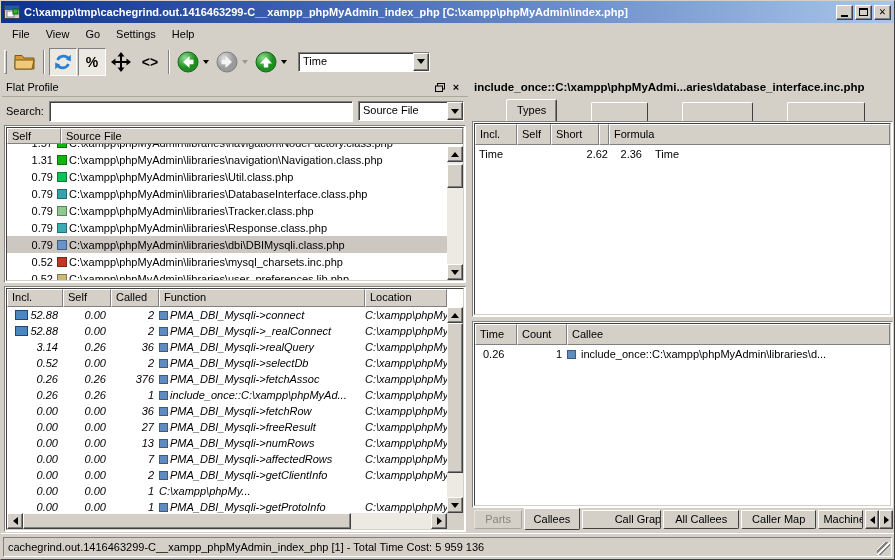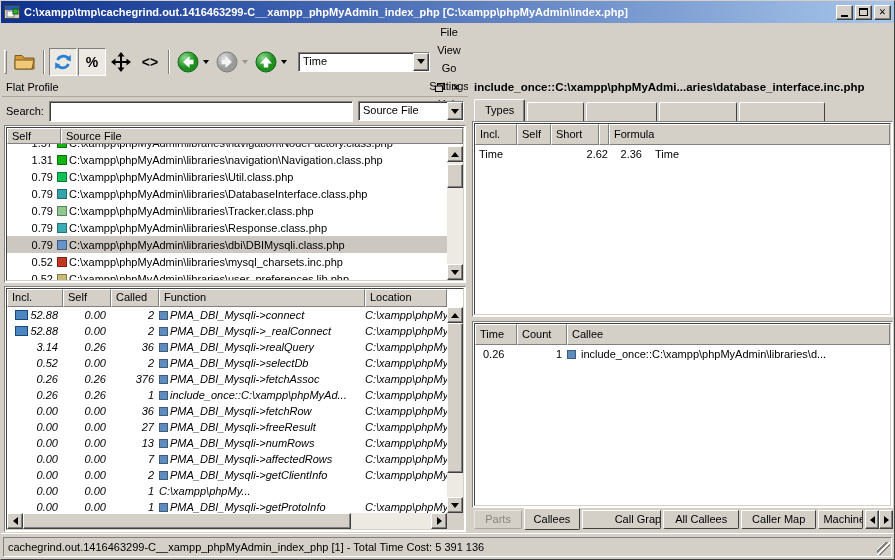--- a/index.html
+++ b/index.html
@@ -26,21 +26,21 @@
     background:linear-gradient(to right,#0e318e 0%,#3f63b0 35%,#a8c6ea 100%);
   }
   .titlebar .app-icon { width:16px; height:14px; margin-right:4px; flex:none; }
   .title-text { color:#fff; font-weight:bold; flex:1; white-space:nowrap; overflow:hidden; }
   .tb-btns { display:flex; gap:2px; }
   .tb-btn { width:17px; height:15px; display:flex; align-items:center; justify-content:center; font-weight:bold; font-size:10px; line-height:1; }
   .g-min { width:7px; height:2px; background:#000; margin-top:7px; }
   .g-max { width:9px; height:8px; border:1px solid #000; border-top:2px solid #000; }
   .g-close { font-size:12px; font-weight:bold; font-family:"Liberation Serif",serif; }
   
-  .menubar { height:22px; display:flex; align-items:center; padding-left:3px; border-bottom:1px solid #d4d0c8;flex-direction:column; }
+  .menubar { height:22px; display:flex; align-items:center; padding-left:3px; border-bottom:1px solid #d4d0c8; }
   .menu-item { padding:3px 8px; }
   
   .toolbar { height:33px; display:flex; align-items:center; padding:2px 2px; gap:1px; }
   .tool-handle { width:3px; height:24px; margin:0 3px 0 1px; border-left:1px solid #fff; border-top:1px solid #fff; border-right:1px solid #808080; border-bottom:1px solid #808080; }
   .tool-sep { width:2px; height:24px; margin:0 3px; border-left:1px solid #808080; border-right:1px solid #fff; }
   .tool-btn { width:28px; height:28px; display:flex; align-items:center; justify-content:center; background:transparent; border:1px solid transparent; }
   .tool-btn.checked { background:#ece9e2; border:1px solid; border-color:#808080 #fff #fff #808080; }
   .tool-btn .txtic { font-weight:bold; font-size:14px; }
   .nav-group { display:flex; align-items:center; }
   .dd-arrow { width:0; height:0; border-left:3px solid transparent; border-right:3px solid transparent; border-top:4px solid #000; margin:0 4px 0 1px; }
@@ -99,21 +99,21 @@
   .ft-row .c-func, .ft-row .c-loc { display:flex; align-items:center; overflow:hidden; }
   .incl-wrap { display:flex; align-items:center; justify-content:flex-end; }
   .incl-bar { width:13px; height:10px; background:#4a86c0; border:1px solid #1c4878; margin-right:2px; flex:none; }
   .fsq { width:9px; height:9px; flex:none; margin-right:2px; border:1px solid rgba(0,0,0,.35); }
   .ft-vscroll { top:18px; bottom:16px; }
   .ft-hscroll { left:0; right:16px; }
   .corner { position:absolute; right:0; bottom:0; width:16px; height:16px; background:#d4d0c8; }
   
   .fn-hdr { height:21px; font-weight:bold; padding:3px 2px 0 2px; white-space:nowrap; overflow:hidden; font-size:11.5px; }
   .tabs-top { height:22px; display:flex; align-items:flex-end; padding-left:2px; gap:2px; }
-  .tab { height:19px; padding:18px 10px 0 10px; background:#d4d0c8; border:1px solid; border-color:#fff #404040 #404040 #fff; border-bottom:none; border-radius:2px 2px 0 0; white-space:nowrap; text-align:center; }
+  .tab { height:19px; padding:18px 10px 0 10px; background:#d4d0c8; border:1px solid; border-color:#fff #404040 #404040 #fff; border-bottom:none; border-radius:2px 2px 0 0; white-space:nowrap; text-align:center;margin-left:32px; }
   .tab.active { height:22px; padding-top:4px; position:relative; z-index:2; box-shadow: inset -1px 0 0 #808080; }
   .types-frame { position:absolute; top:43px; left:0; right:0; height:196px; border:1px solid; border-color:#808080 #fff #fff #808080; background:#fff; }
   .types-inner { position:absolute; inset:1px; border:1px solid; border-color:#404040 #d4d0c8 #d4d0c8 #404040; overflow:hidden; background:#fff; }
   .tt-header { display:flex; height:21px; }
   .tt-header .hcell { padding-top:3px; }
   .c-etype { width:96px; flex:none; }
   .c-eincl { width:42px; flex:none; }
   .c-eself { width:34px; flex:none; }
   .c-eshort { width:48px; flex:none; }
   .c-espacer { width:10px; flex:none; padding:1px 0; }
@@ -586,18 +586,18 @@
           <span class="sb-btn">
               <span class="tri-right"></span>
             </span>
         </span>
       </div>
     </div>
   </div>
 
   <div class="statusbar">
     <div class="status-cell">
-      <span>cachegrind.out.1416463299-C__xampp_phpMyAdmin_index_php [1] - Total Time Cost: 5 391 136</span>
+      <span>cachegrind.out.1416463299-C__xampp_phpMyAdmin_index_php [1] - Total Time Cost: 5 959 136</span>
       <span class="grip"></span>
     </div>
   </div>
 
 </div>
 
 </body></html>

